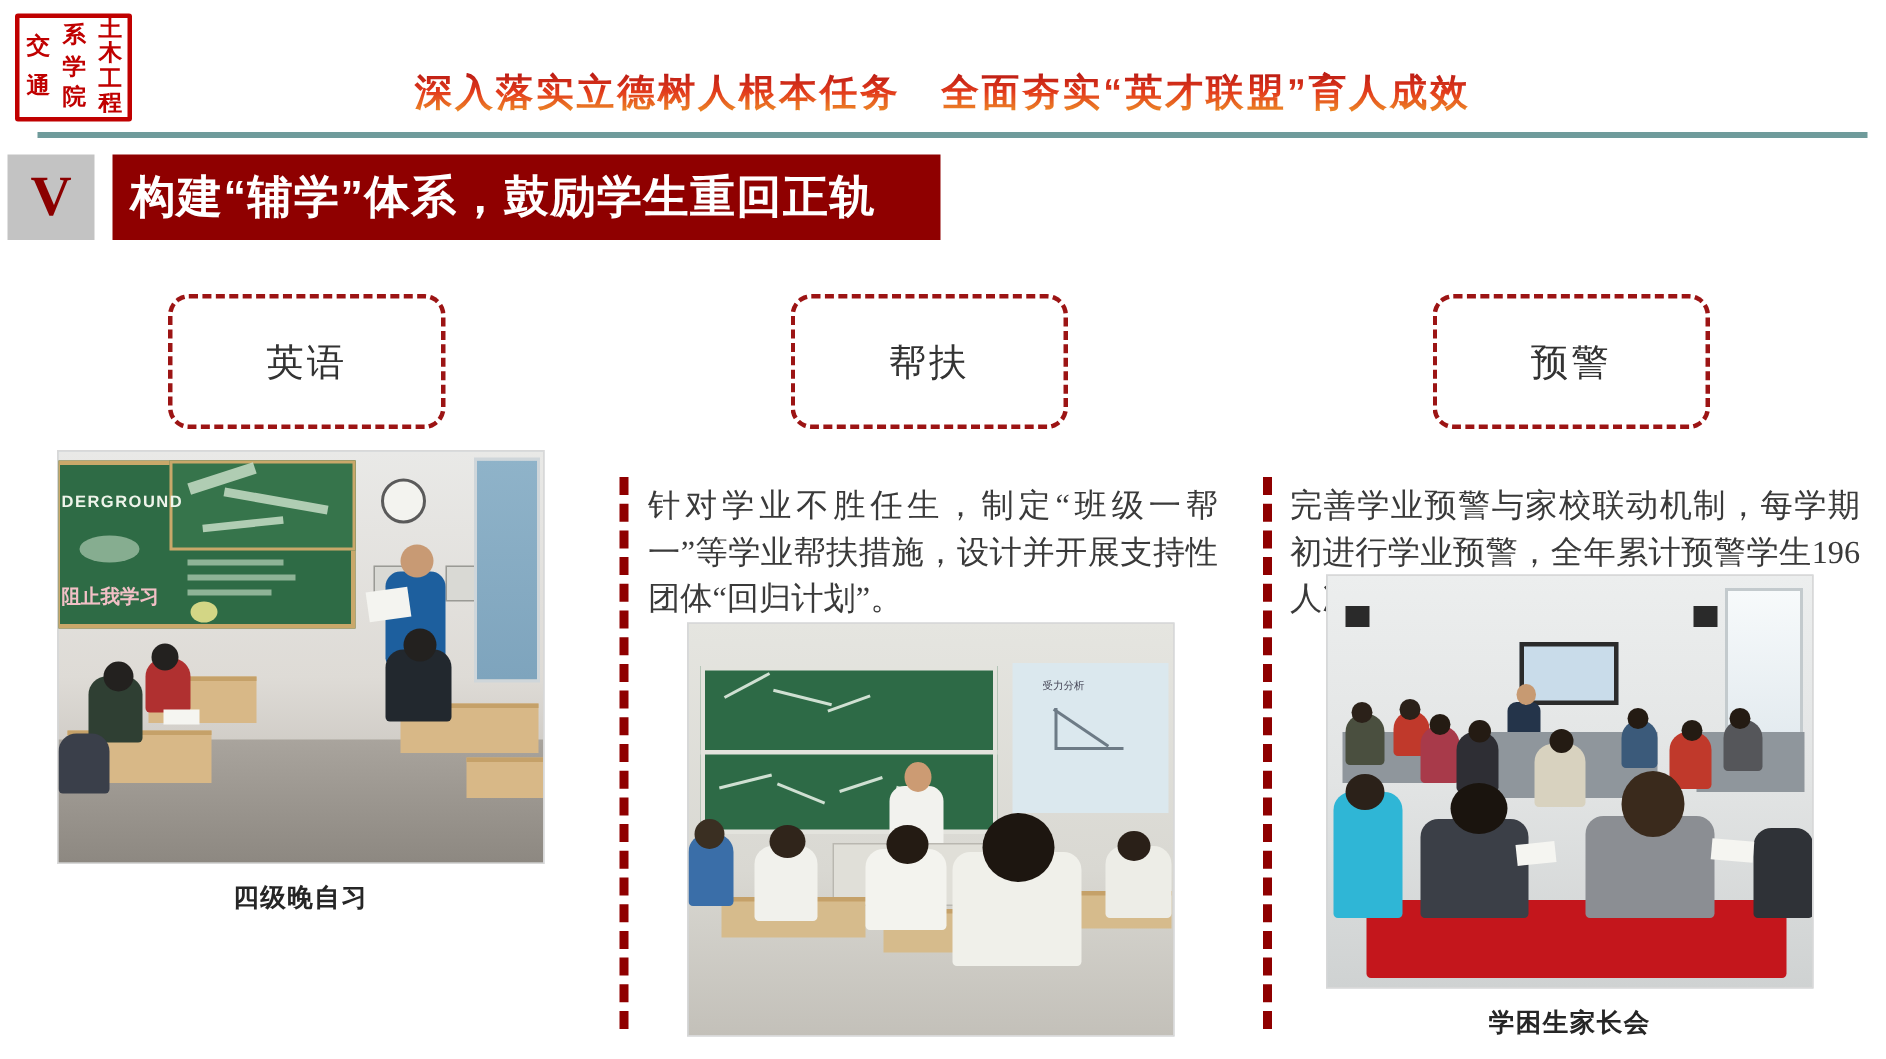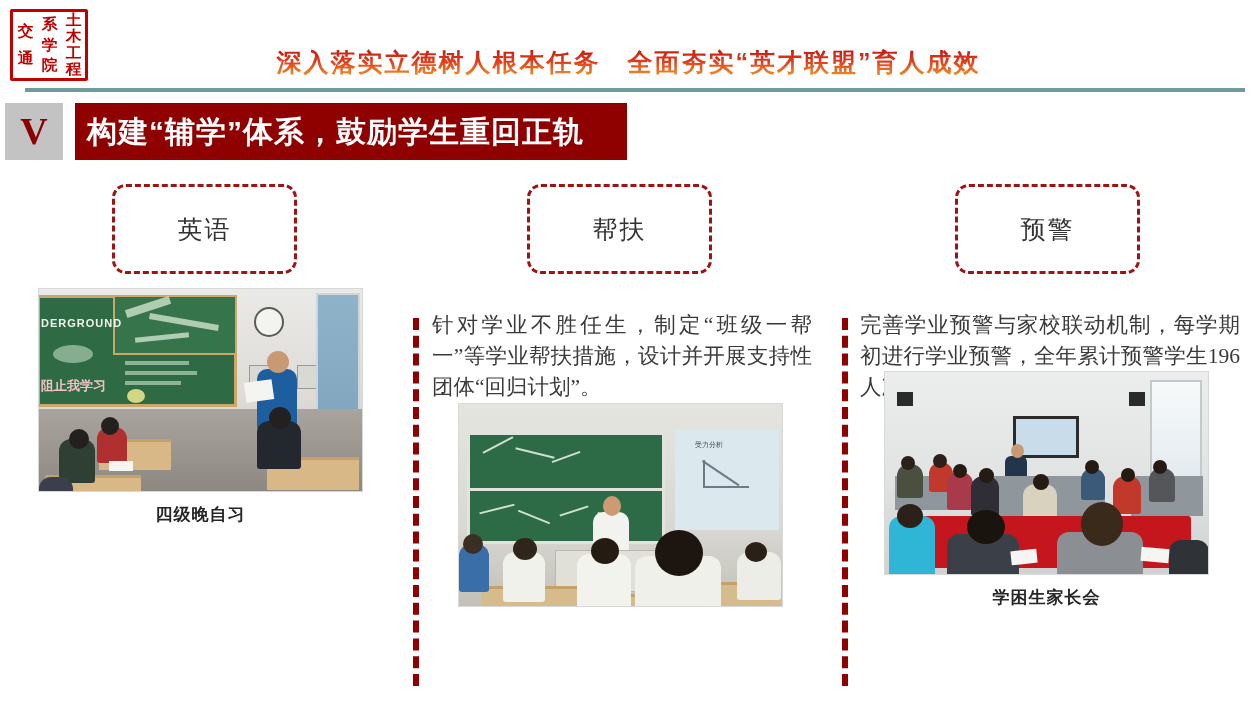--- a/index.html
+++ b/index.html
@@ -55,21 +55,21 @@
     position:absolute;left:75px;top:103px;width:552px;height:57px;
     background:#8f0000;color:#ffffff;
     font-family:"Liberation Sans","DejaVu Sans",sans-serif;
     font-weight:700;font-size:30px;line-height:57px;
     padding-left:12px;box-sizing:border-box;
     letter-spacing:1px;white-space:nowrap;overflow:hidden;
   }
 
   
   .col-wrap{position:absolute;top:180px;left:0;width:1257px;height:526px;}
-  .col-box{position:absolute;top:4px;}
+  .col-box{position:absolute;top:16px;}
   .c1{left:22px;width:372px;}
   .c2{left:432px;width:380px;}
   .c3{left:860px;width:380px;}
 
   .tag{
     height:90px;border:3px dashed #9c1414;border-radius:14px;
     display:flex;align-items:center;justify-content:center;
     font-family:"Liberation Serif","DejaVu Serif",serif;
     font-size:25px;color:#333333;letter-spacing:2px;
     box-sizing:border-box;
@@ -80,21 +80,21 @@
 
   .body-text{
     margin-top:36px;
     font-family:"Liberation Serif","DejaVu Serif",serif;
     font-size:21.5px;line-height:31px;color:#3a3a3a;
     text-align:justify;text-justify:inter-ideograph;
   }
 
   
   .photo{
-    position:relative;width:325px;height:204px;
+    position:relative;width:325px;height:276px;
     overflow:hidden;background:#cfd4d8;
     border:1px solid #d8d8d8;box-sizing:border-box;
   }
   .c1 .photo{margin-left:16px;margin-top:14px;}
   .c2 .photo{margin-left:26px;margin-top:0px;}
   .c3 .photo{margin-left:24px;margin-top:-32px;}
 
   .caption{
     font-family:"Liberation Sans","DejaVu Sans",sans-serif;
     font-weight:700;font-size:17px;color:#262626;

